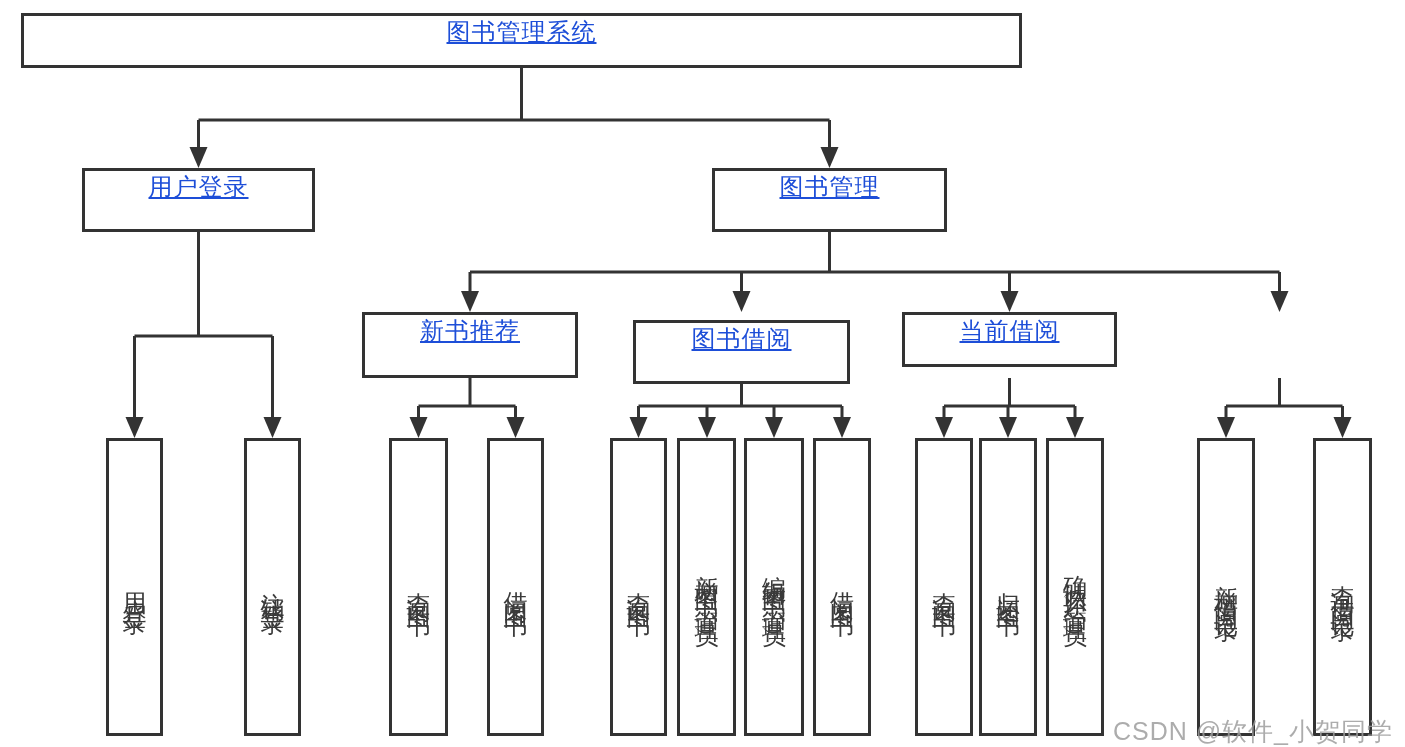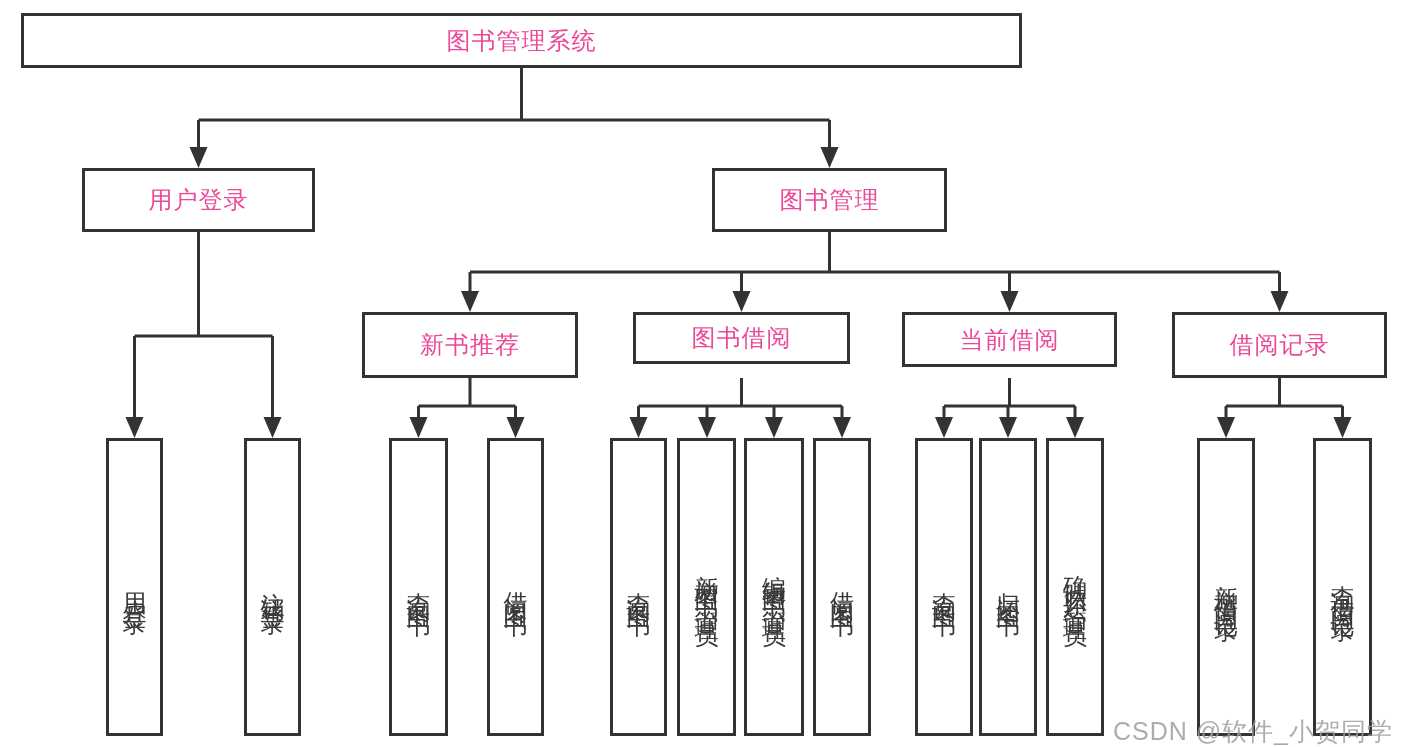--- a/index.html
+++ b/index.html
@@ -14,25 +14,25 @@
   }
   #connectors{position:absolute;left:0;top:0;width:1405px;height:747px;}
   #connectors path{stroke:#333333;stroke-width:3;fill:none;}
   #connectors polygon{fill:#333333;stroke:none;}
   .hbox{
     position:absolute;
     box-sizing:border-box;
     border:3px solid #333333;
     background:#ffffff;
     display:flex;
-    align-items:center;
     justify-content:center;
     font-size:24px;
     letter-spacing:1px;
-    color:#ec4899;
+    color:#1d4ed8;
+    text-decoration:underline;
   }
   .vbox{
     position:absolute;
     top:438px;
     height:298px;
     box-sizing:border-box;
     border:3px solid #333333;
     background:#ffffff;
     display:flex;
     align-items:center;
@@ -106,28 +106,25 @@
   <div class="hbox" style="left:82px;top:168px;width:233px;height:64px">
     <span>用户登录</span>
   </div>
   <div class="hbox" style="left:362px;top:312px;width:216px;height:66px">
     <span>新书推荐</span>
   </div>
 
   <div class="hbox" style="left:712px;top:168px;width:235px;height:64px">
     <span>图书管理</span>
   </div>
-  <div class="hbox" style="left:633px;top:312px;width:217px;height:52px">
+  <div class="hbox" style="left:633px;top:320px;width:217px;height:64px">
     <span>图书借阅</span>
   </div>
   <div class="hbox" style="left:902px;top:312px;width:215px;height:55px">
     <span>当前借阅</span>
-  </div>
-  <div class="hbox" style="left:1172px;top:312px;width:215px;height:66px">
-    <span>借阅记录</span>
   </div>
 
   <div class="vbox" style="left:106px;width:57px">
     <span class="vtext">用户登录</span>
   </div>
   <div class="vbox" style="left:244px;width:57px">
     <span class="vtext">注销登录</span>
   </div>
 
   <div class="vbox" style="left:389px;width:59px">

